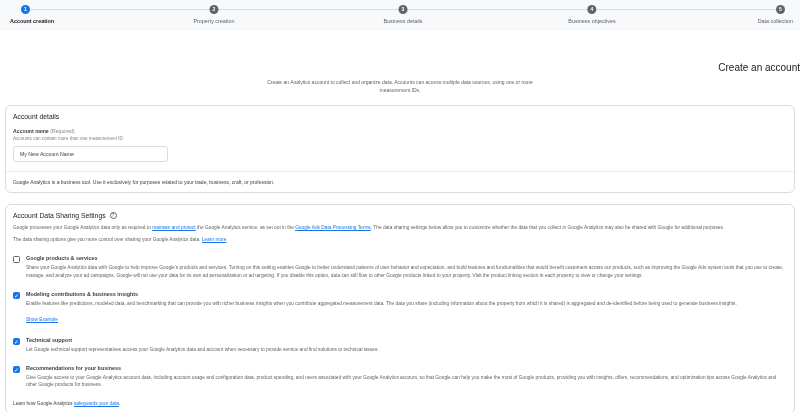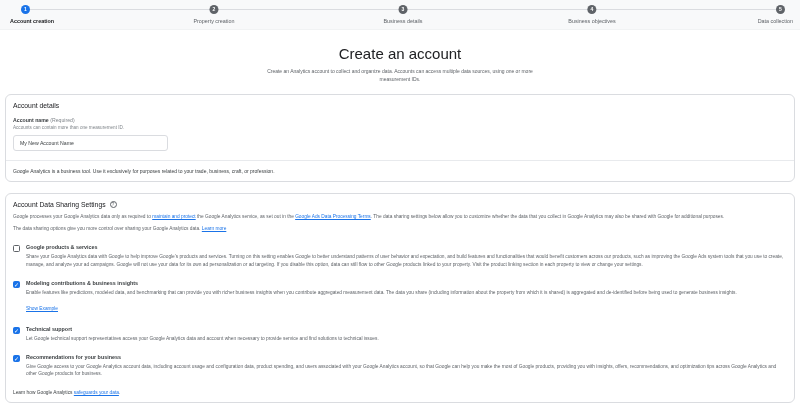--- a/index.html
+++ b/index.html
@@ -53,23 +53,23 @@
   .step-label {
     margin-top: 4px;
     font-size: 5.4px;
     color: #5f6368;
     white-space: nowrap;
   }
   .step.active .step-label { color: #202124; font-weight: bold; }
 
   
   .page-title {
-    margin-top: 15px;
-    text-align: center;
-    font-size: 15px;
+    margin-top: 32px;
+    text-align: right;
+    font-size: 10px;
     font-weight: 400;
     color: #202124;
   }
   .page-subtitle {
     margin: 6px auto 0;
     max-width: 280px;
     text-align: center;
     font-size: 5px;
     line-height: 1.5;
     color: #5f6368;

